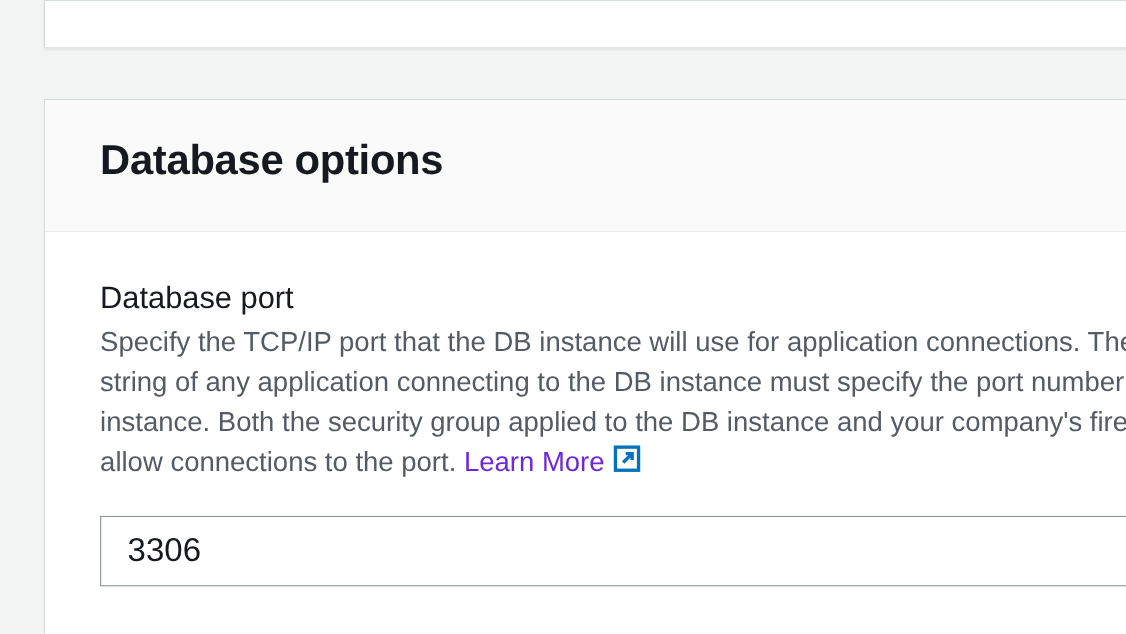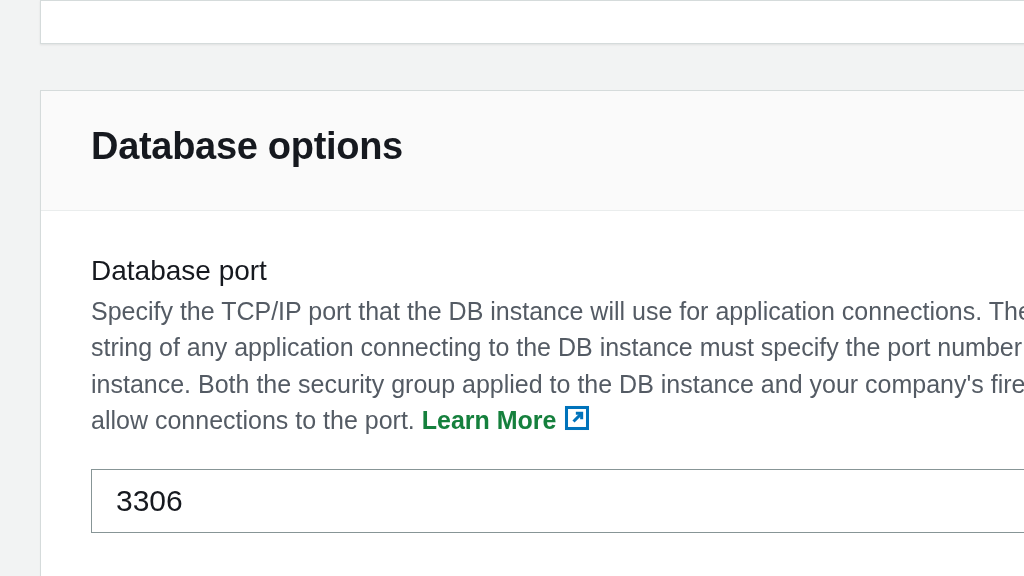--- a/index.html
+++ b/index.html
@@ -52,22 +52,22 @@
       color: #16191f;
       margin-bottom: 6px;
     }
     .field-desc {
       font-size: 25px;
       line-height: 1.45;
       color: #545b64;
       margin-bottom: 28px;
     }
     .learn-more {
-      color: #15803d;
-      font-weight: 700;
+      color: #6d28d9;
+      font-weight: 400;
       cursor: pointer;
       white-space: nowrap;
     }
     .external-icon {
       display: inline-block;
       vertical-align: -3px;
       margin-left: 6px;
     }
     .external-icon svg {
       width: 28px;

